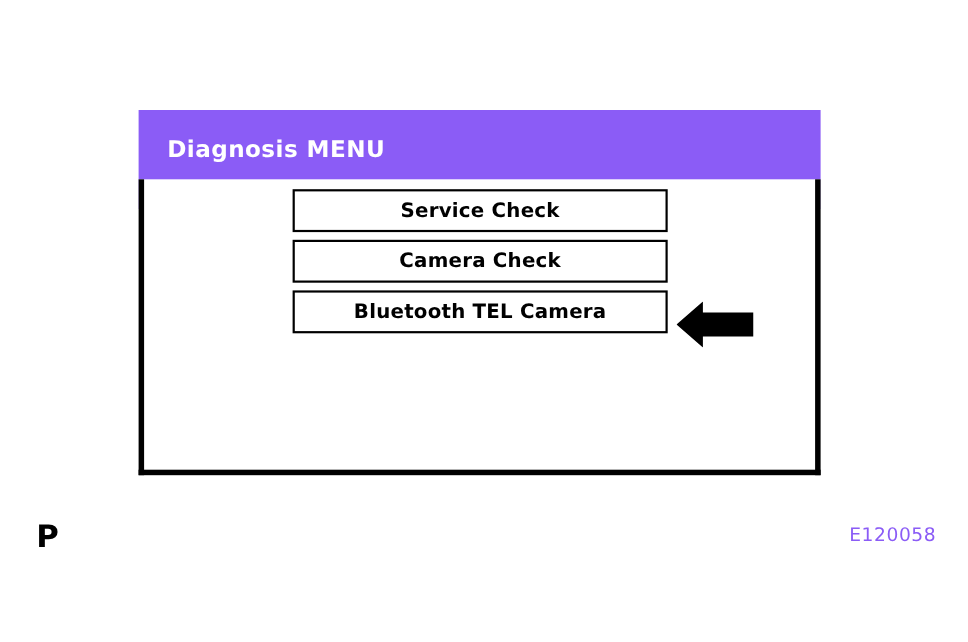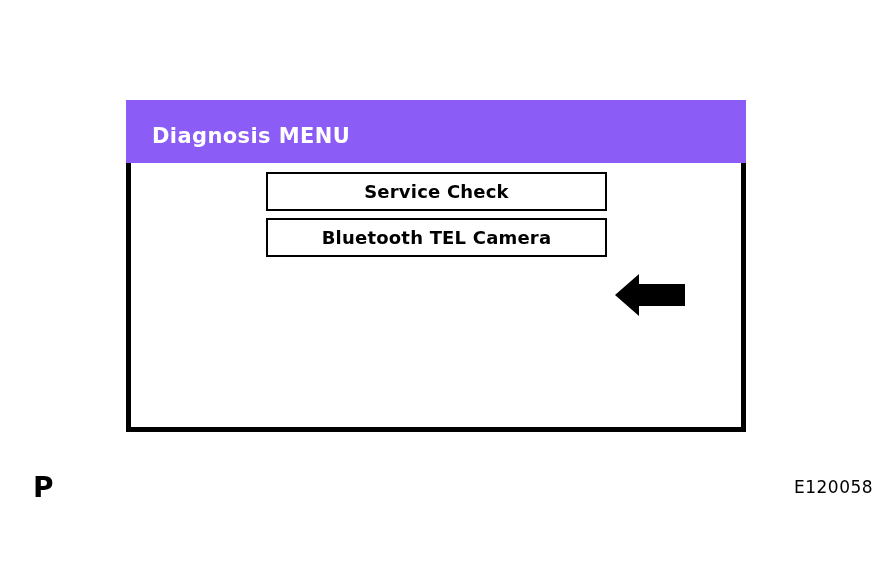--- a/index.html
+++ b/index.html
@@ -123,23 +123,23 @@
     left: 33px;
     top: 474px;
     color: #000000;
     font-size: 28px;
     font-weight: bold;
     line-height: 1;
     font-family: "DejaVu Sans", "Liberation Sans", sans-serif;
   }
   #figure-code {
     position: absolute;
-    left: 794px;
+    left: 772px;
     top: 479px;
-    color: #000000;
+    color: #8b5cf6;
     font-size: 17px;
     font-weight: normal;
     letter-spacing: 0.5px;
     line-height: 1;
     white-space: nowrap;
     font-family: "DejaVu Sans", "Liberation Sans", sans-serif;
   }
 </style>
 </head>
 <body>
@@ -154,20 +154,23 @@
 
     <div id="menu-body">
       <div id="menu-list">
 
         <div class="menu-button">
           <span class="menu-button-label">Service Check</span>
         </div>
 
 
 
+        <div class="menu-button">
+          <span class="menu-button-label">Camera Check</span>
+        </div>
 
         <div class="menu-button">
           <span class="menu-button-label">Bluetooth TEL Camera</span>
         </div>
 
       </div>
     </div>
   </div>
 
   <div id="callout-arrow">

